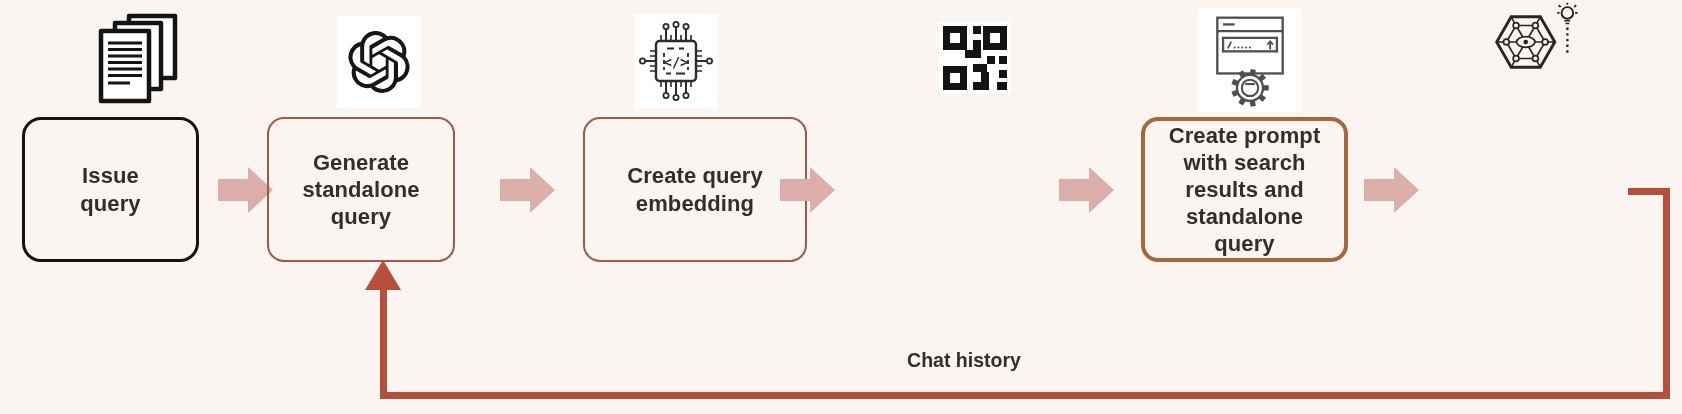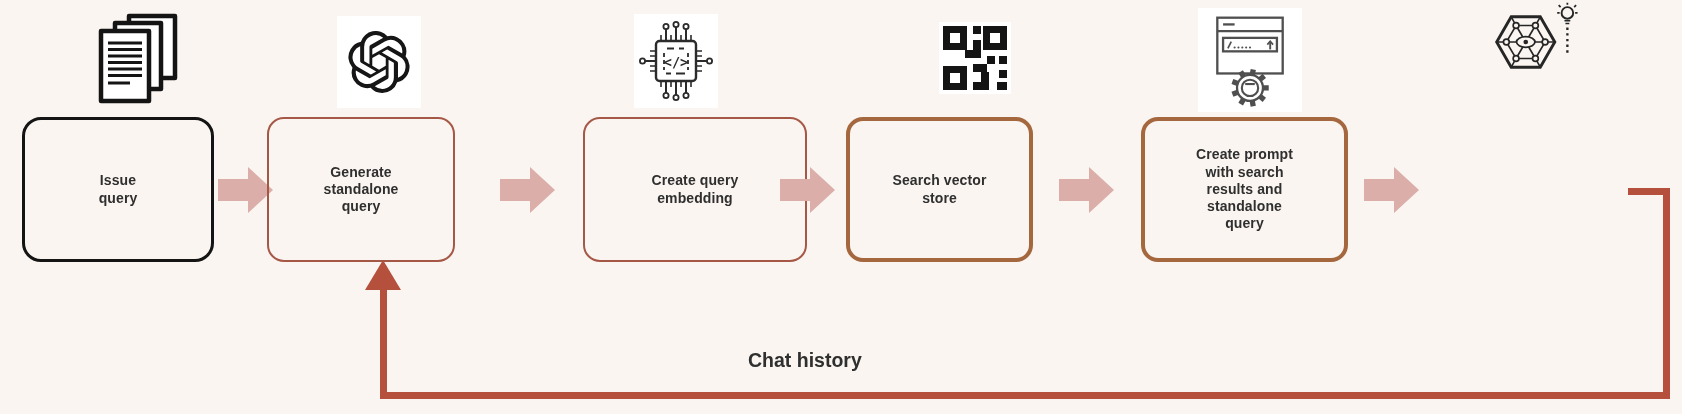--- a/index.html
+++ b/index.html
@@ -20,27 +20,27 @@
   }
   .stage{position:absolute;left:0;top:0;width:1682px;height:414px}
 
   
   .box{
     position:absolute;top:117px;height:145px;box-sizing:border-box;
     display:flex;align-items:center;justify-content:center;
     background:transparent;border-radius:17px;
   }
   .box .label{
-    font-weight:bold;font-size:14px;line-height:1.23;color:var(--ink);
+    font-weight:bold;font-size:22px;line-height:1.23;color:var(--ink);
     text-align:center;white-space:pre-line;letter-spacing:.1px;
   }
   .box.black{border:3px solid var(--black-border);border-radius:19px}
   .box.thin{border:2px solid var(--thin-border)}
   .box.thick{border:4px solid var(--thick-border)}
-  #b1{left:22px;width:192px}
+  #b1{left:22px;width:177px}
   #b2{left:267px;width:188px}
   #b3{left:583px;width:224px}
   #b4{left:846px;width:187px}
   #b5{left:1141px;width:207px}
   #b6{left:1436px;width:194px}
 
   
   .icon{position:absolute;display:flex;align-items:center;justify-content:center;background:#fff}
   .icon.bare{background:transparent}
   #i1{left:94px;top:12px;width:90px;height:94px}
@@ -59,21 +59,21 @@
   #fb-stub{left:1628px;top:188px;width:42px;height:7px}
   #fb-right{left:1663px;top:188px;width:7px;height:211px}
   #fb-bottom{left:380px;top:392px;width:1290px;height:7px}
   #fb-left{left:380px;top:288px;width:7px;height:111px}
   #fb-head{
     position:absolute;left:365px;top:260px;width:0;height:0;background:none;
     border-left:18px solid transparent;border-right:18px solid transparent;
     border-bottom:30px solid var(--brick);
   }
   #fb-label{
-    position:absolute;left:748px;top:349px;width:300px;
+    position:absolute;left:814px;top:349px;width:300px;text-align:center;
     font-weight:bold;font-size:19.5px;color:var(--ink);
   }
 </style>
 </head>
 <body>
 
 <div class="stage">
 
   <div class="fb" id="fb-stub"></div>
   <div class="fb" id="fb-right"></div>
@@ -176,24 +176,20 @@
       <rect x="22" y="24" width="8" height="8"></rect>
       <rect x="44" y="30" width="8" height="8"></rect>
       <rect x="56" y="30" width="8" height="8"></rect>
       <rect x="30" y="38" width="14" height="8"></rect>
       <rect x="38" y="46" width="8" height="10"></rect>
       <rect x="56" y="44" width="8" height="8"></rect>
       <rect x="30" y="56" width="16" height="8"></rect>
       <rect x="54" y="56" width="10" height="8"></rect>
     </svg>
   </span>
-  <div class="box thick" id="b4">
-    <span class="label">Search vector
-store</span>
-  </div>
 
   <svg class="arrow" id="a4" viewBox="0 0 56 52">
     <polygon points="0,15 30,15 30,3 55,26 30,49 30,37 0,37" fill="#dcaeaa"></polygon>
   </svg>
 
   <span class="icon" id="i5" aria-label="browser-gear-icon">
     <svg width="100" height="100" viewBox="0 0 104 104">
       <g stroke="#4f4f4f" fill="none" stroke-width="2.4">
         <rect x="18" y="8" width="68" height="58"></rect>
         <path d="M18,22 H86"></path>

